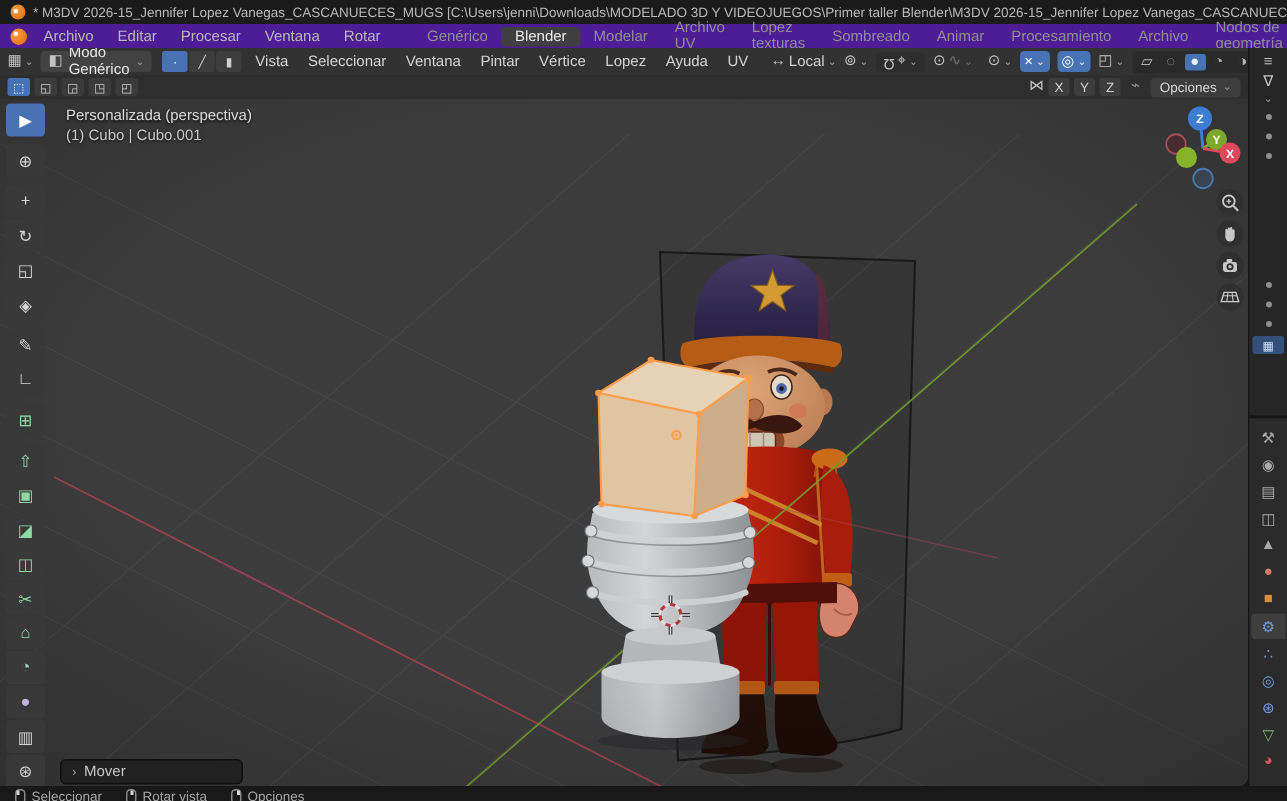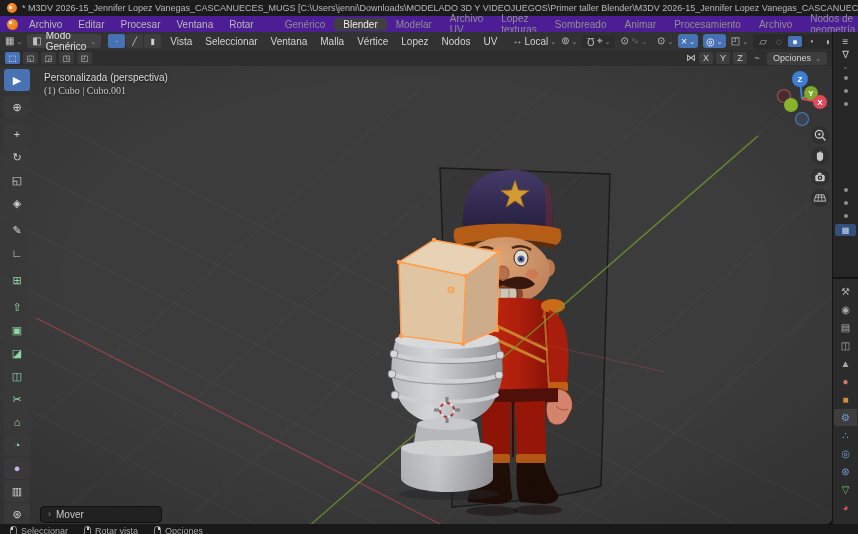--- a/index.html
+++ b/index.html
@@ -116,24 +116,24 @@
       <span class="chev">⌄</span>
         </span>
     <span class="selmode">
       <span class="active">∙</span>
       <span>╱</span>
       <span>▮</span>
         </span>
     <span class="vmenu">Vista</span>
     <span class="vmenu">Seleccionar</span>
     <span class="vmenu">Ventana</span>
-    <span class="vmenu">Malla</span>
+    <span class="vmenu">Pintar</span>
     <span class="vmenu">Vértice</span>
     <span class="vmenu">Lopez</span>
-    <span class="vmenu">Nodos</span>
+    <span class="vmenu">Ayuda</span>
     <span class="vmenu">UV</span>
     <span class="hbtn" style="margin-left:6px;">
       <span class="icn">↔</span>
       <span>Local</span>
       <span class="chev">⌄</span>
         </span>
     <span class="hbtn">
       <span class="icn">⊚</span>
           <span class="chev">⌄</span>
         </span>
@@ -373,21 +373,21 @@
       <div class="tool tgreen">✂</div>
       <div class="tool tgreen">⌂</div>
       <div class="tool tgreen">◔</div>
       <div class="tool tpurple">●</div>
       <div class="tool">▥</div>
       <div class="tool">⊛</div>
     </div>
 
     <div class="vp-label">
       <div>Personalizada (perspectiva)</div>
-      <div style="color:#c7c7c7;font-family:Liberation Serif, serif;">(1) Cubo | Cubo.001</div>
+      <div style="color:#c7c7c7;">(1) Cubo | Cubo.001</div>
     </div>
 
     <svg class="nav-gizmo" width="60" height="60" viewBox="0 0 60 60">
       <line x1="30" y1="30" x2="28" y2="10" style="stroke:var(--gizmo-z)" stroke-width="2"></line>
       <line x1="30" y1="30" x2="39" y2="24" style="stroke:var(--gizmo-y)" stroke-width="2"></line>
       <line x1="30" y1="30" x2="48" y2="33" style="stroke:var(--gizmo-x)" stroke-width="2"></line>
       <circle cx="12" cy="27" r="6.5" fill="#4a2b31" stroke="#a04e5c" stroke-width="1.2"></circle>
       <circle cx="19" cy="36" r="7" fill="#86b32a"></circle>
       <circle cx="30" cy="50" r="6.5" fill="#3a4350" stroke="#4a7ab2" stroke-width="1.2"></circle>
       <circle cx="28" cy="10" r="8" style="fill:var(--gizmo-z)"></circle>

